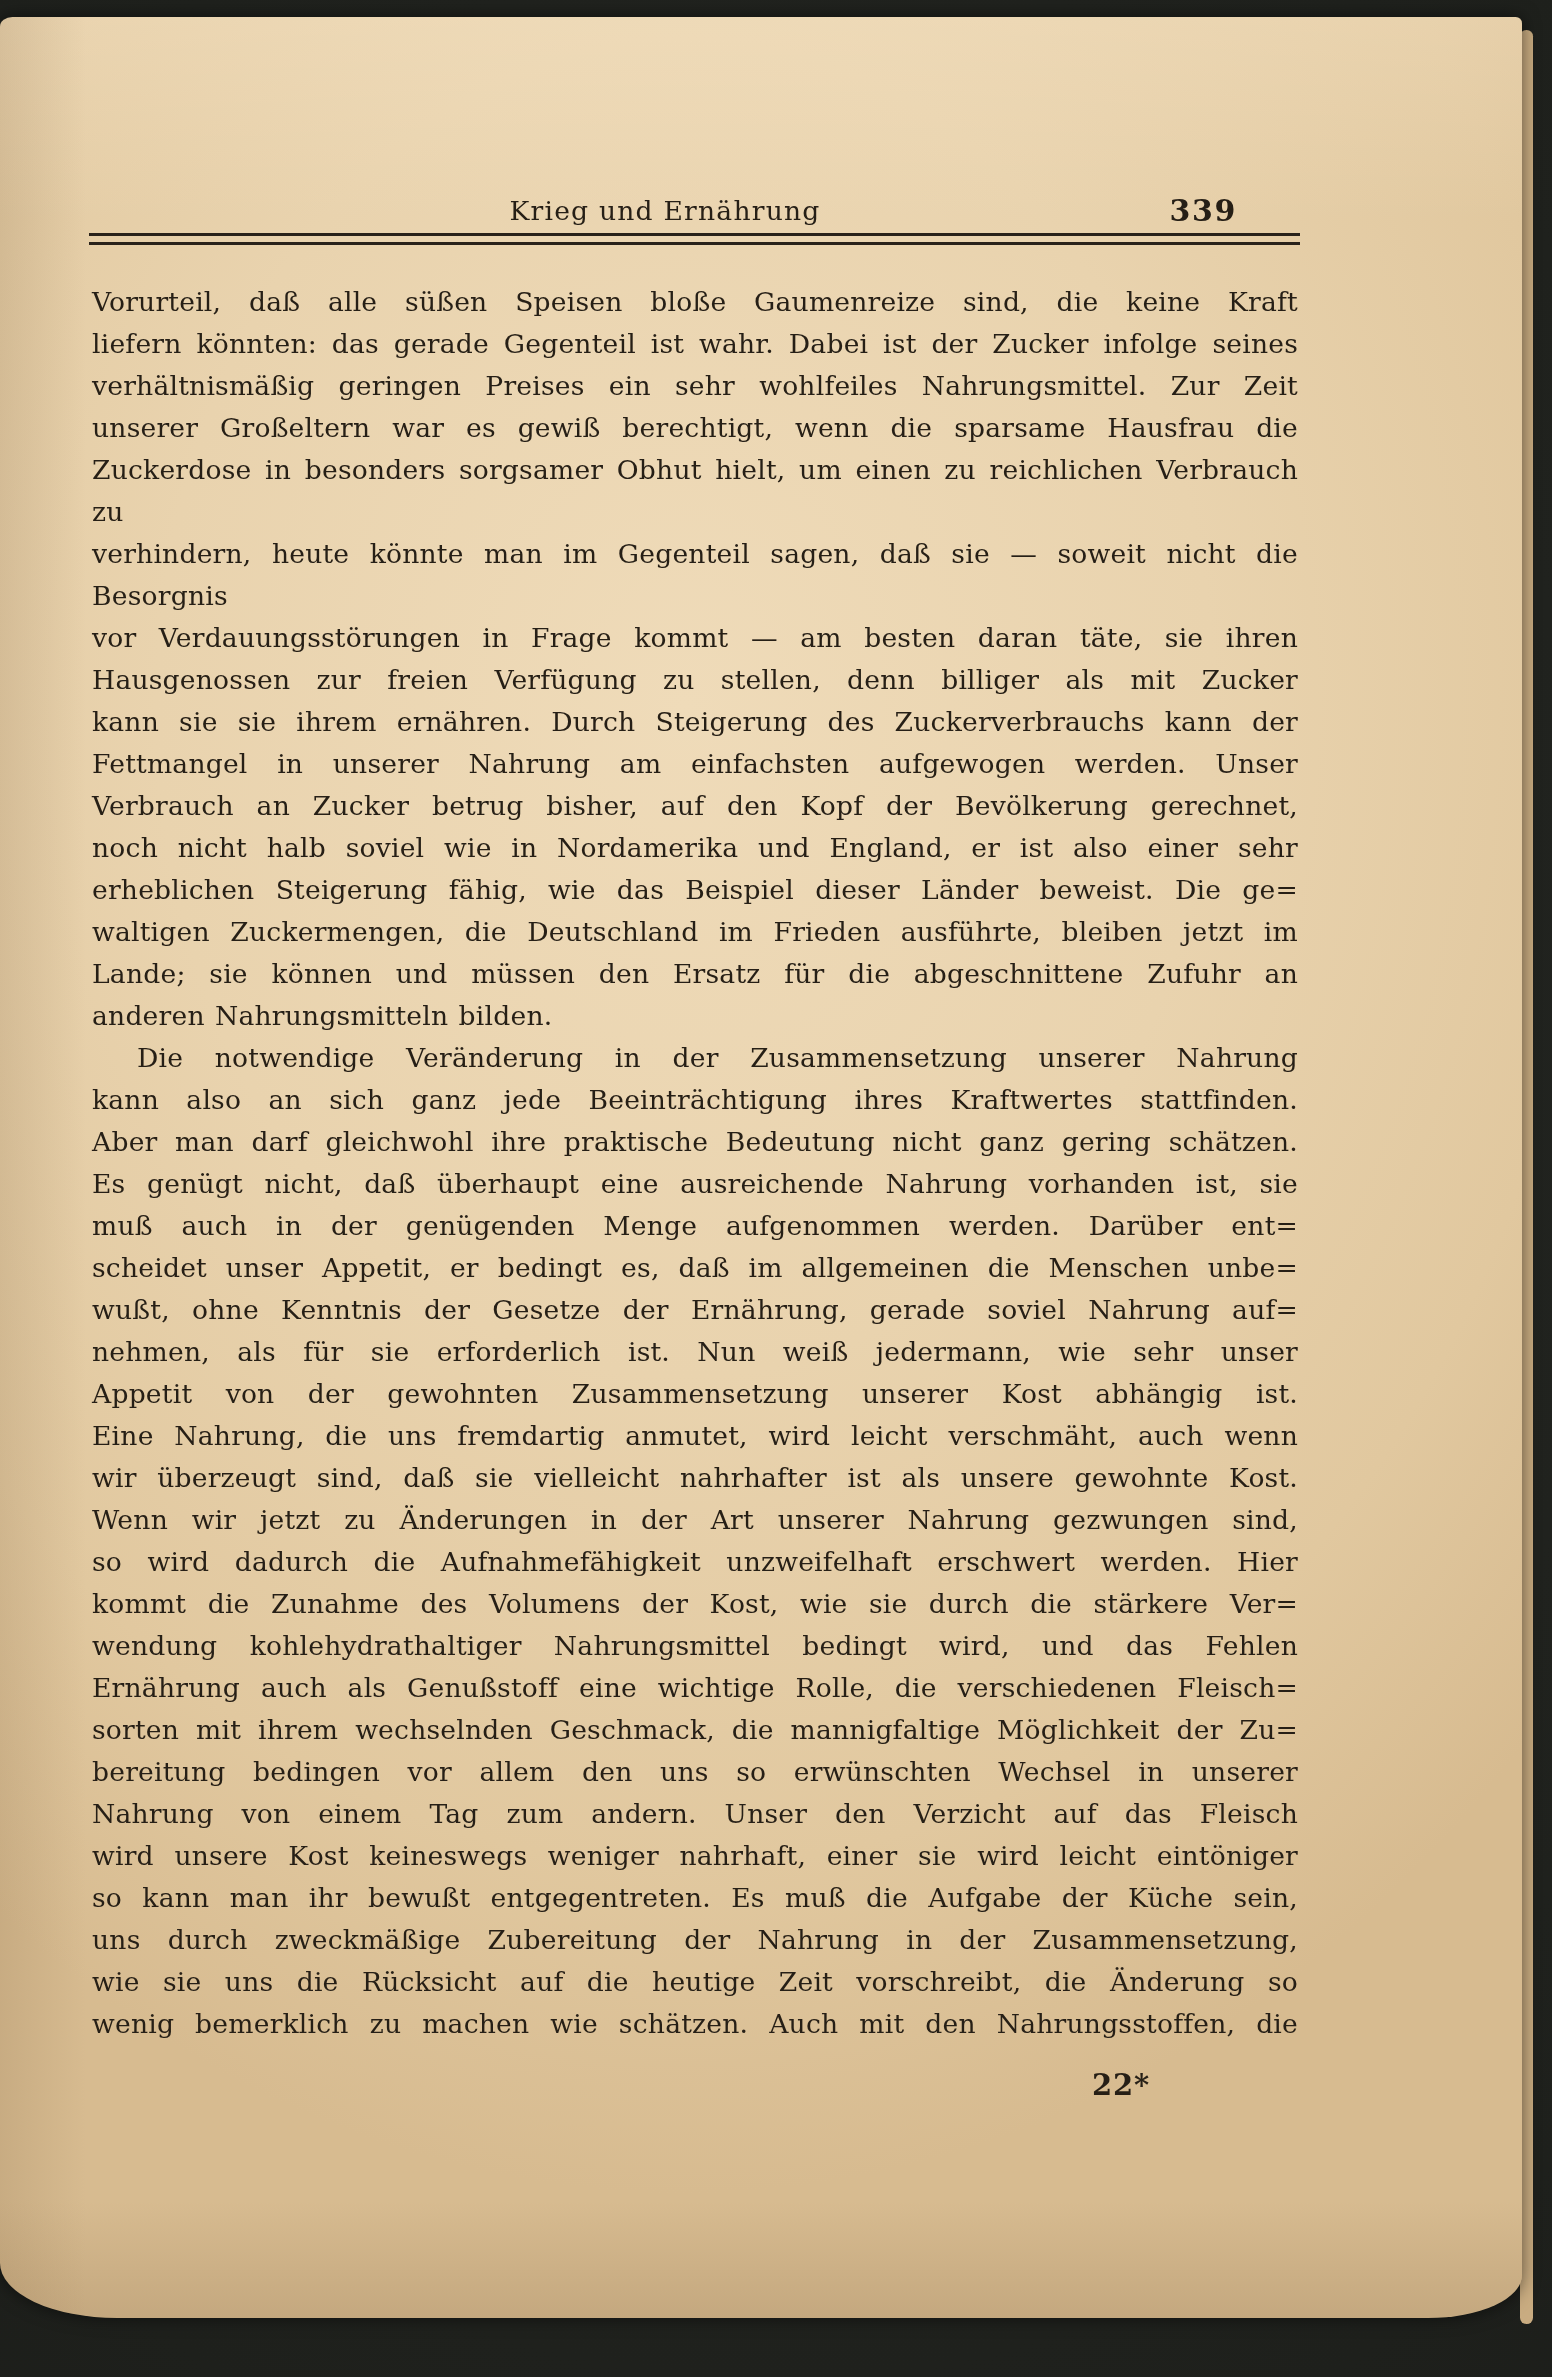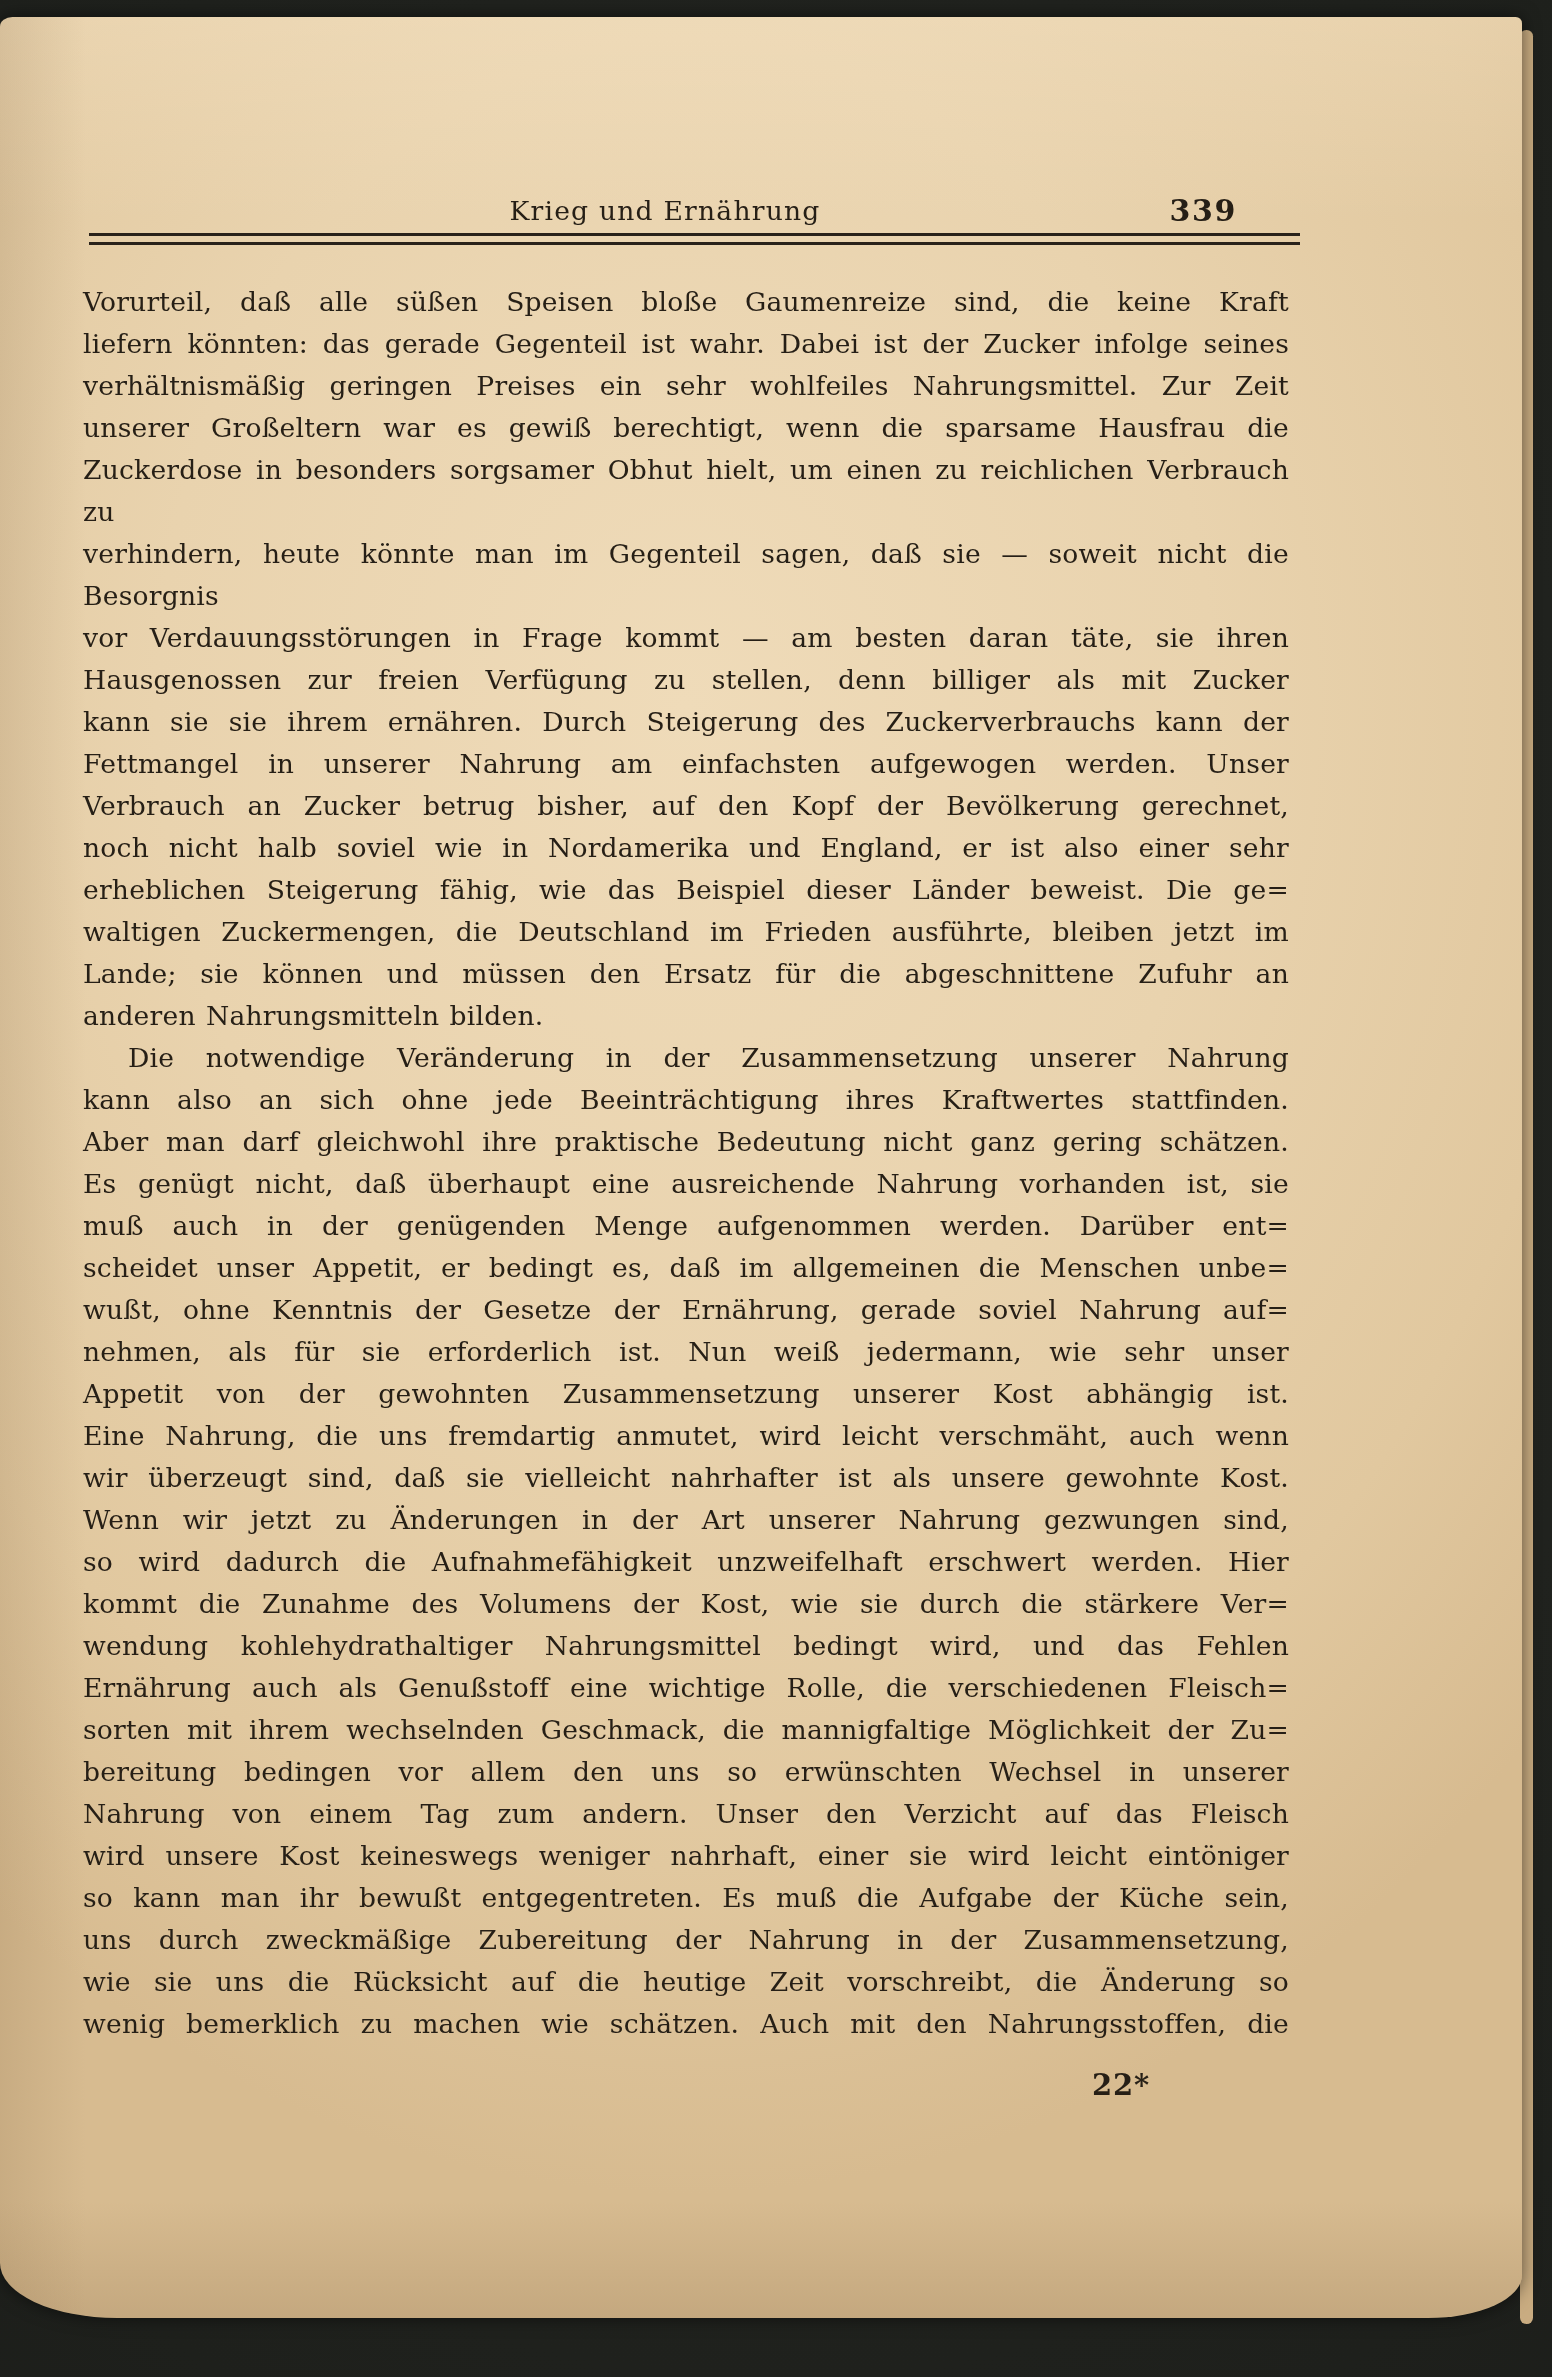--- a/index.html
+++ b/index.html
@@ -72,21 +72,21 @@
     left: 89px;
     width: 1211px;
     height: 5.5px;
     border-top: 3.9px solid #29221a;
     border-bottom: 3.1px solid #29221a;
   }
 
   .text-block {
     position: absolute;
     top: 264px;
-    left: 83px;
+    left: 92px;
     width: 1206px;
   }
 
   .line {
     font-size: 26.6px;
     line-height: 42px;
     white-space: normal;
     text-align: justify;
     text-align-last: justify;
     letter-spacing: 0.2px;
@@ -138,21 +138,21 @@
         <div class="line">Fettmangel in unserer Nahrung am einfachsten aufgewogen werden. Unser</div>
         <div class="line">Verbrauch an Zucker betrug bisher, auf den Kopf der Bevölkerung gerechnet,</div>
         <div class="line">noch nicht halb soviel wie in Nordamerika und England, er ist also einer sehr</div>
         <div class="line">erheblichen Steigerung fähig, wie das Beispiel dieser Länder beweist. Die ge=</div>
         <div class="line">waltigen Zuckermengen, die Deutschland im Frieden ausführte, bleiben jetzt im</div>
         <div class="line">Lande; sie können und müssen den Ersatz für die abgeschnittene Zufuhr an</div>
         <div class="line no-stretch">anderen Nahrungsmitteln bilden.</div>
       </div>
       <div class="paragraph indented">
         <div class="line first">Die notwendige Veränderung in der Zusammensetzung unserer Nahrung</div>
-        <div class="line">kann also an sich ohne jede Beeinträchtigung ihres Kraftwertes stattfinden.</div>
+        <div class="line">kann also an sich ganz jede Beeinträchtigung ihres Kraftwertes stattfinden.</div>
         <div class="line">Aber man darf gleichwohl ihre praktische Bedeutung nicht ganz gering schätzen.</div>
         <div class="line">Es genügt nicht, daß überhaupt eine ausreichende Nahrung vorhanden ist, sie</div>
         <div class="line">muß auch in der genügenden Menge aufgenommen werden. Darüber ent=</div>
         <div class="line">scheidet unser Appetit, er bedingt es, daß im allgemeinen die Menschen unbe=</div>
         <div class="line">wußt, ohne Kenntnis der Gesetze der Ernährung, gerade soviel Nahrung auf=</div>
         <div class="line">nehmen, als für sie erforderlich ist. Nun weiß jedermann, wie sehr unser</div>
         <div class="line">Appetit von der gewohnten Zusammensetzung unserer Kost abhängig ist.</div>
         <div class="line">Eine Nahrung, die uns fremdartig anmutet, wird leicht verschmäht, auch wenn</div>
         <div class="line">wir überzeugt sind, daß sie vielleicht nahrhafter ist als unsere gewohnte Kost.</div>
         <div class="line">Wenn wir jetzt zu Änderungen in der Art unserer Nahrung gezwungen sind,</div>

